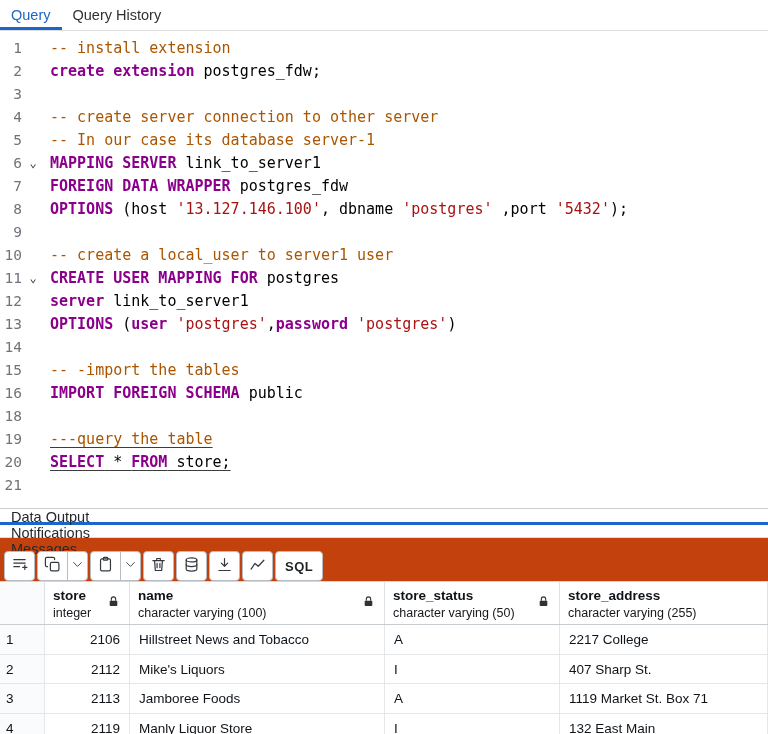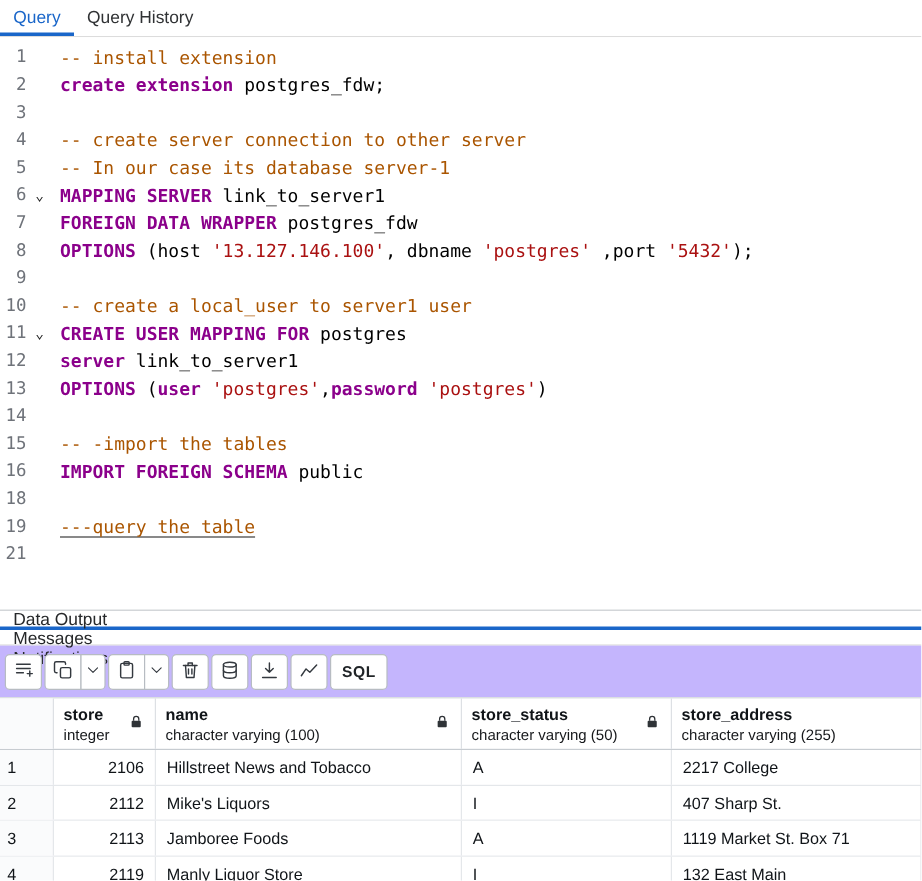--- a/index.html
+++ b/index.html
@@ -27,21 +27,21 @@
   .tok-plain   { color:#000; }
   .underlined  { text-decoration: underline; text-decoration-color:#3c3c3c; text-underline-offset:3px; }
 
   
   .output-tabbar { height:30px; display:flex; align-items:stretch;
                    border-top:1px solid #c9ccd0; border-bottom:1px solid #dcdcdc; background:#fff;flex-direction:column; }
   .otab { padding:0 11px; display:flex; align-items:center; font-size:14.5px; color:#26282a; cursor:pointer; }
   .otab.active { box-shadow: inset 0 -3px 0 var(--accent); }
 
   
-  .toolbar { height:43px; display:flex; align-items:center; padding-left:4px; gap:2px; background:#c4b5fd; }
+  .toolbar { height:43px; display:flex; align-items:flex-end; padding-left:4px; gap:2px; background:#c2410c; }
   .btn-group { display:flex; }
   .tbtn { height:30px; min-width:31px; background:#fff; border:1px solid #b7bcc2;
           border-radius:4px; display:flex; align-items:center; justify-content:center;
           padding:0 5px; cursor:pointer; }
   .btn-group .tbtn + .tbtn { margin-left:-1px; border-radius:0 4px 4px 0; min-width:21px; padding:0 3px; }
   .btn-group .tbtn:first-child:not(:last-child) { border-radius:4px 0 0 4px; }
   .tbtn svg { width:17px; height:17px; stroke:#34393f; fill:none;
               stroke-width:1.7; stroke-linecap:round; stroke-linejoin:round; }
   .tbtn .chev svg { width:13px; height:13px; }
   .tbtn.text-btn { font-size:13px; font-weight:bold; color:#1f2326; padding:0 9px; letter-spacing:.5px; }
@@ -84,28 +84,29 @@
         <div class="code-line"><span class="line-number">9</span><span class="fold-cell"></span><span class="code-text"></span></div>
         <div class="code-line"><span class="line-number">10</span><span class="fold-cell"></span><span class="code-text"><span class="tok-comment">-- create a local_user to server1 user</span></span></div>
         <div class="code-line"><span class="line-number">11</span><span class="fold-cell">⌄</span><span class="code-text"><span class="tok-keyword">CREATE USER MAPPING FOR</span><span class="tok-plain"> postgres</span></span></div>
         <div class="code-line"><span class="line-number">12</span><span class="fold-cell"></span><span class="code-text"><span class="tok-keyword">server</span><span class="tok-plain"> link_to_server1</span></span></div>
         <div class="code-line"><span class="line-number">13</span><span class="fold-cell"></span><span class="code-text"><span class="tok-keyword">OPTIONS</span><span class="tok-plain"> (</span><span class="tok-keyword">user</span><span class="tok-plain"> </span><span class="tok-string">'postgres'</span><span class="tok-plain">,</span><span class="tok-keyword">password</span><span class="tok-plain"> </span><span class="tok-string">'postgres'</span><span class="tok-plain">)</span></span></div>
         <div class="code-line"><span class="line-number">14</span><span class="fold-cell"></span><span class="code-text"></span></div>
         <div class="code-line"><span class="line-number">15</span><span class="fold-cell"></span><span class="code-text"><span class="tok-comment">-- -import the tables</span></span></div>
         <div class="code-line"><span class="line-number">16</span><span class="fold-cell"></span><span class="code-text"><span class="tok-keyword">IMPORT FOREIGN SCHEMA</span><span class="tok-plain"> public</span></span></div>
         <div class="code-line"><span class="line-number">18</span><span class="fold-cell"></span><span class="code-text"></span></div>
         <div class="code-line"><span class="line-number">19</span><span class="fold-cell"></span><span class="code-text underlined"><span class="tok-comment">---query the table</span></span></div>
+        <div class="code-line"><span class="line-number">20</span><span class="fold-cell"></span><span class="code-text underlined"><span class="tok-keyword">SELECT</span><span class="tok-plain"> * </span><span class="tok-keyword">FROM</span><span class="tok-plain"> store;</span></span></div>
         <div class="code-line"><span class="line-number">21</span><span class="fold-cell"></span><span class="code-text"></span></div>
       </div>
   </div>
 
   <div class="output-tabbar">
     <div class="otab active">Data Output</div>
+    <div class="otab">Notifications</div>
     <div class="otab">Messages</div>
-    <div class="otab">Notifications</div>
   </div>
 
   <div class="toolbar" id="toolbar">
       <div class="btn-group">
         <button class="tbtn">
           <span class="ic"><svg viewBox="0 0 24 24">
               <path d="M4 5h16M4 10h16M4 15h8"></path>
               <path d="M16.5 16h6M19.5 13v6"></path>
             </svg></span>
         </button>

